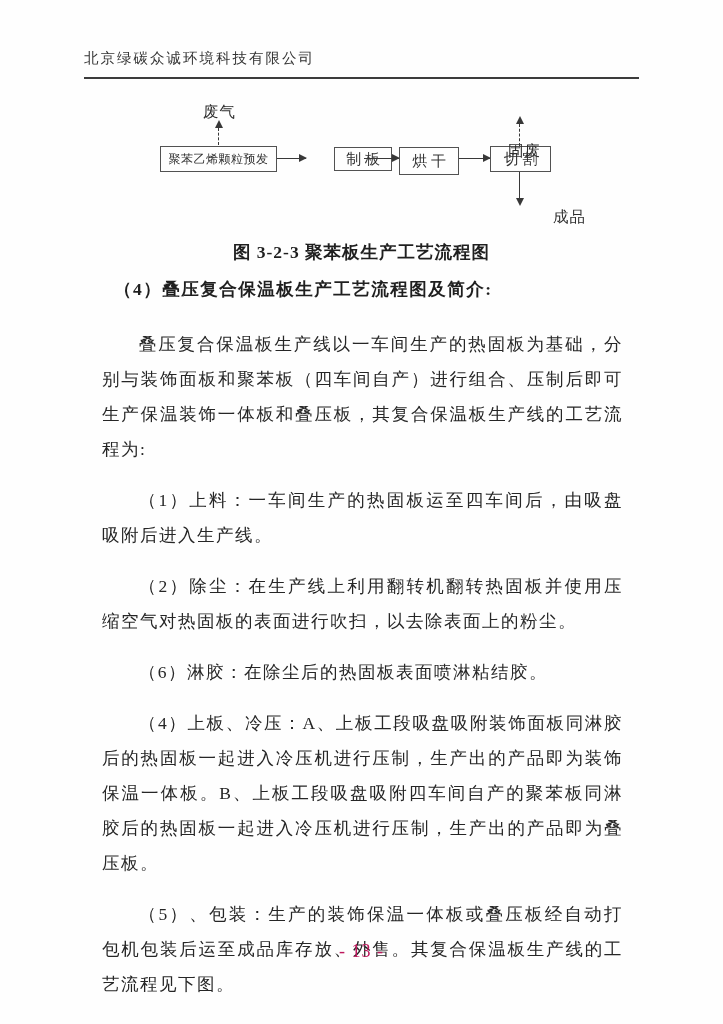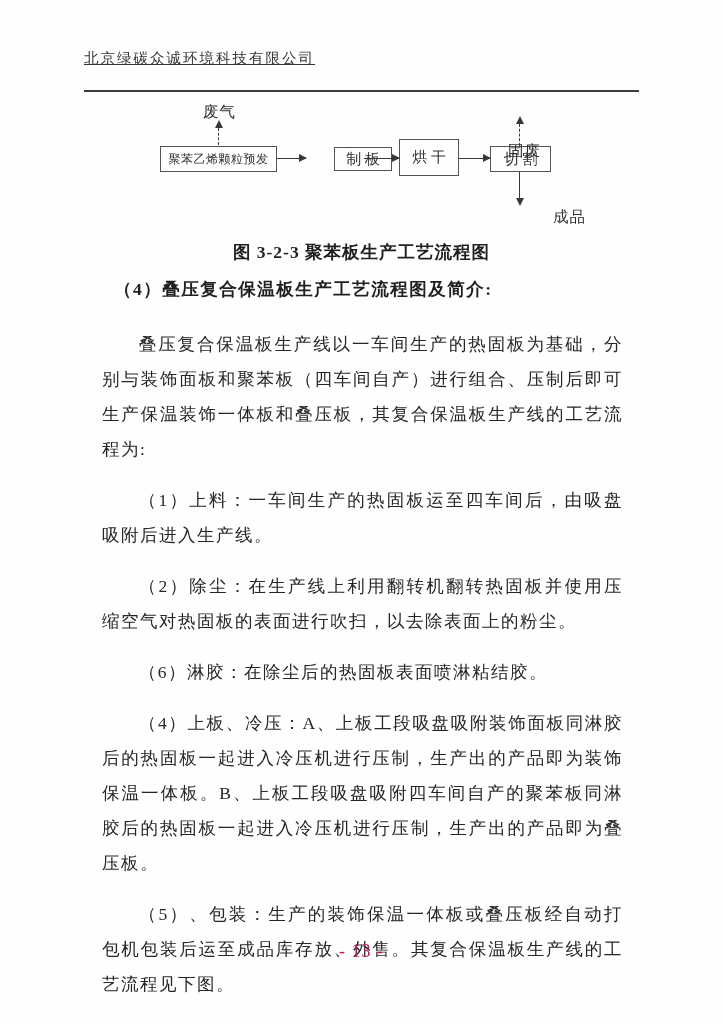--- a/index.html
+++ b/index.html
@@ -11,23 +11,23 @@
   }
   .page {
     position:relative; width:723px; height:1024px;
     background:#fefefe; overflow:hidden;
   }
 
   
   .header {
     position:absolute; left:84px; top:49px; width:555px;
     display:flex; justify-content:space-between; align-items:flex-end;
-    padding-bottom:22px;
+    padding-bottom:9px;
     border-bottom:2px solid #3c3c3c;
-    font-size:14.5px; color:#333;text-decoration:underline;
+    font-size:14.5px; color:#333;
   }
   .header .company { letter-spacing:2px; }
   .header .archive { white-space:nowrap; }
   .header .archive .label { letter-spacing:1px; margin-right:10px; }
   .header .archive .num { letter-spacing:0.5px; }
 
   
   .flowchart { position:absolute; left:0; top:95px; width:723px; height:138px; }
   .fc-label { position:absolute; font-size:15.5px; color:#2e2e2e; letter-spacing:1px; white-space:nowrap; }
   .fc-box {
@@ -103,21 +103,21 @@
     <div class="arr-h" style="left:277px; top:63px; width:29px;">
       <span class="arr-head"></span>
     </div>
 
     <div class="fc-box" style="left:306px; top:52px; width:58px; height:24px;margin-left:28px;">制 板</div>
 
     <div class="arr-h" style="left:364px; top:63px; width:35px;">
       <span class="arr-head"></span>
     </div>
 
-    <div class="fc-box" style="left:399px; top:44px; width:60px; height:37px;">烘 干</div>
+    <div class="fc-box" style="left:399px; top:52px; width:60px; height:28px;">烘 干</div>
 
     <div class="arr-h" style="left:459px; top:63px; width:31px;">
       <span class="arr-head"></span>
     </div>
 
     <div class="fc-box" style="left:490px; top:51px; width:61px; height:26px;">切 割</div>
 
     <span class="fc-label" style="left:508px; top:2px;margin-top:44px;">固废</span>
     <div class="arr-v dash" style="left:519px; top:29px; height:22px;">
       <span class="arr-head-up"></span>

